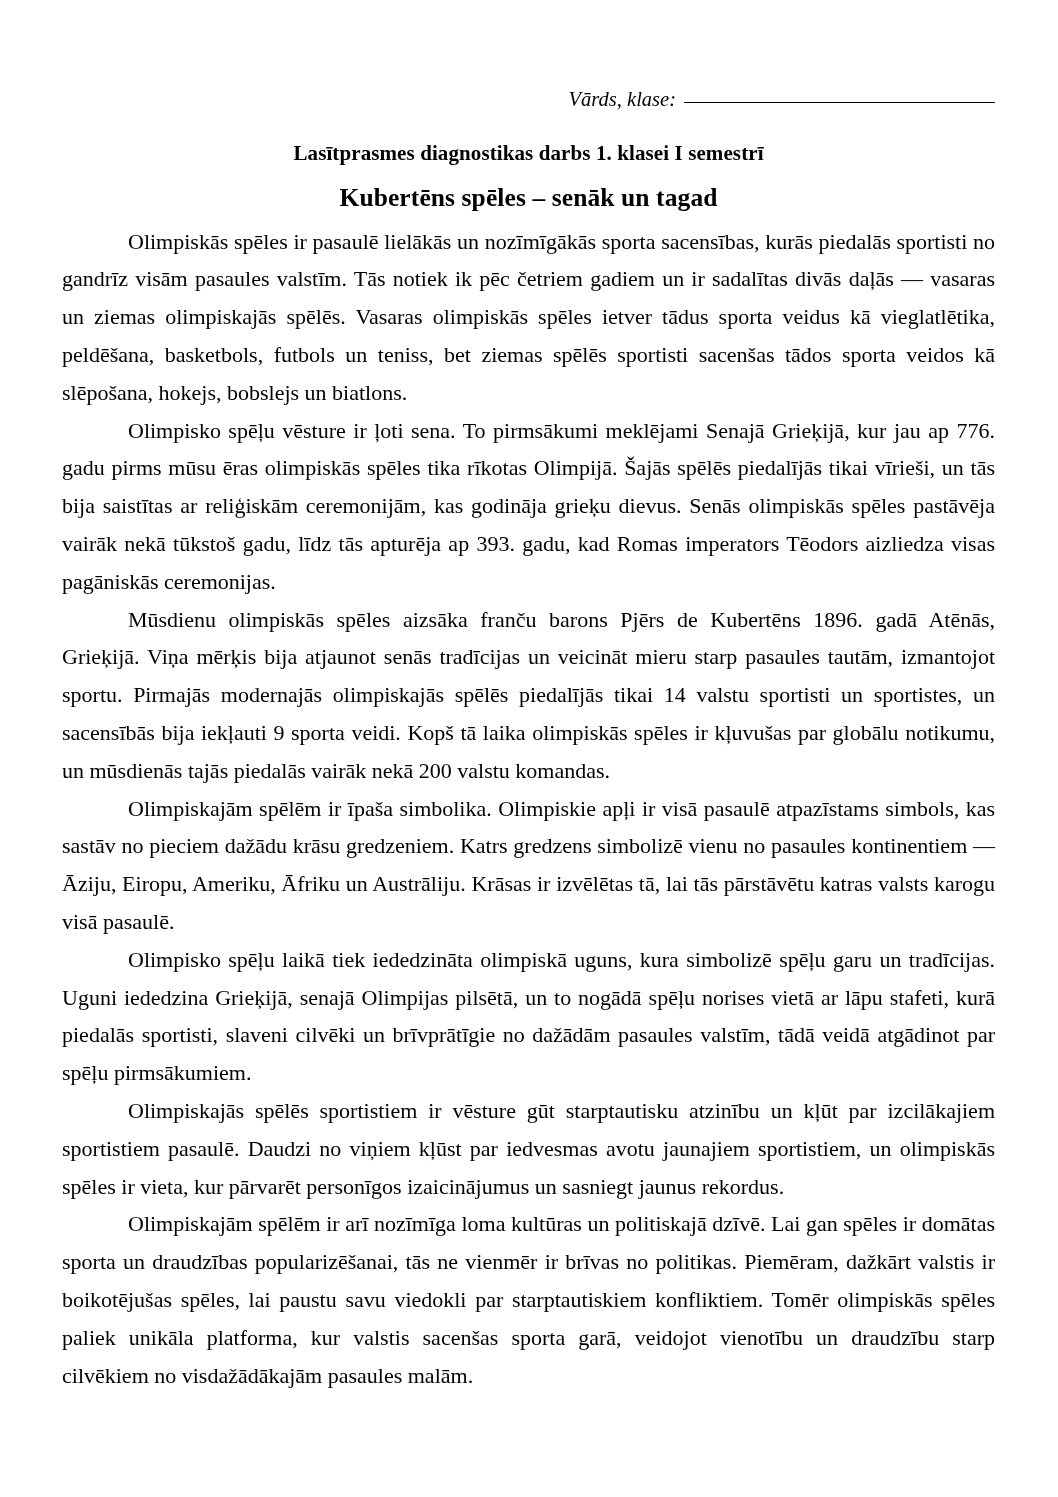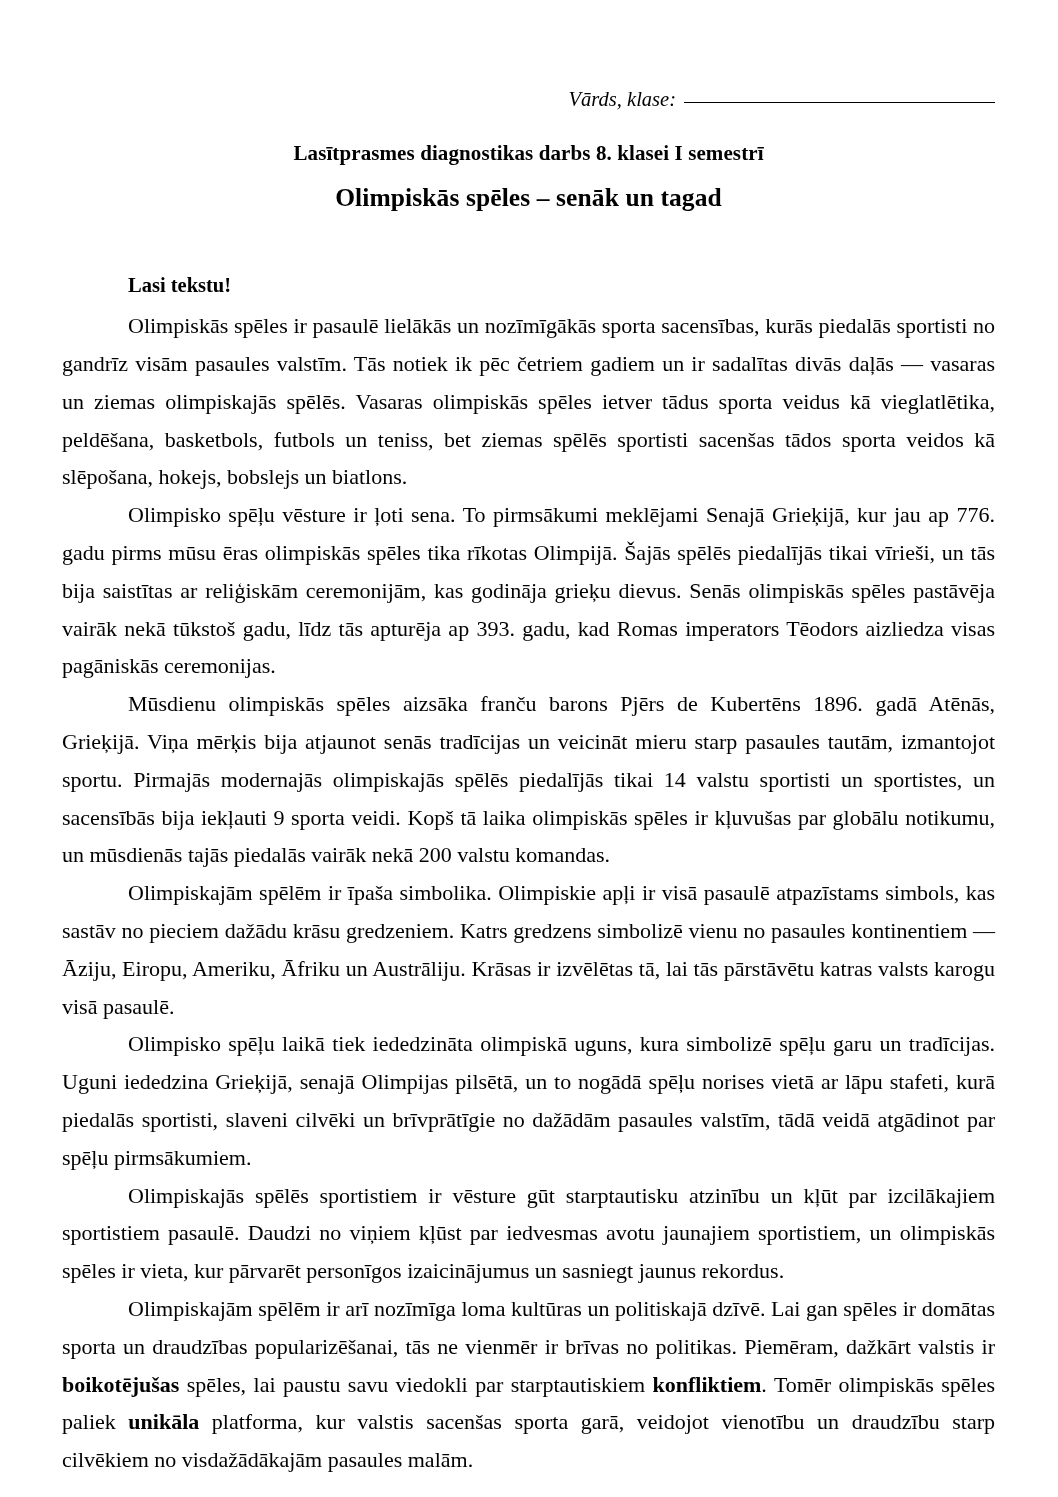--- a/index.html
+++ b/index.html
@@ -89,39 +89,38 @@
   .para {
     font-size: 22px;
     line-height: 37.8px;
     text-align: justify;
     text-justify: inter-word;
     text-indent: 66px;
     margin: 0;
     hyphens: none;
   }
   .para b {
-    font-weight: bold;
+    font-weight: normal;
   }
 </style>
 </head>
 <body>
 
 <div class="page">
   <div class="content">
 
     <div class="namefield-row">
       <span class="namefield-label">Vārds, klase:</span>
       <span class="namefield-rule"></span>
     </div>
 
-    <div class="doc-subtitle">Lasītprasmes diagnostikas darbs 8. klasei I semestrī</div>
+    <div class="doc-subtitle">Lasītprasmes diagnostikas darbs 1. klasei I semestrī</div>
 
-    <div class="doc-title">Olimpiskās spēles – senāk un tagad</div>
+    <div class="doc-title">Kubertēns spēles – senāk un tagad</div>
 
-    <div class="instruction">Lasi tekstu!</div>
 
     <div class="body-text">
       <p class="para">Olimpiskās spēles ir pasaulē lielākās un nozīmīgākās sporta sacensības, kurās piedalās sportisti no gandrīz visām pasaules valstīm. Tās notiek ik pēc četriem gadiem un ir sadalītas divās daļās — vasaras un ziemas olimpiskajās spēlēs. Vasaras olimpiskās spēles ietver tādus sporta veidus kā vieglatlētika, peldēšana, basketbols, futbols un teniss, bet ziemas spēlēs sportisti sacenšas tādos sporta veidos kā slēpošana, hokejs, bobslejs un biatlons.</p>
       <p class="para">Olimpisko spēļu vēsture ir ļoti sena. To pirmsākumi meklējami Senajā Grieķijā, kur jau ap 776. gadu pirms mūsu ēras olimpiskās spēles tika rīkotas Olimpijā. Šajās spēlēs piedalījās tikai vīrieši, un tās bija saistītas ar reliģiskām ceremonijām, kas godināja grieķu dievus. Senās olimpiskās spēles pastāvēja vairāk nekā tūkstoš gadu, līdz tās apturēja ap 393. gadu, kad Romas imperators Tēodors aizliedza visas pagāniskās ceremonijas.</p>
       <p class="para">Mūsdienu olimpiskās spēles aizsāka franču barons Pjērs de Kubertēns 1896. gadā Atēnās, Grieķijā. Viņa mērķis bija atjaunot senās tradīcijas un veicināt mieru starp pasaules tautām, izmantojot sportu. Pirmajās modernajās olimpiskajās spēlēs piedalījās tikai 14 valstu sportisti un sportistes, un sacensībās bija iekļauti 9 sporta veidi. Kopš tā laika olimpiskās spēles ir kļuvušas par globālu notikumu, un mūsdienās tajās piedalās vairāk nekā 200 valstu komandas.</p>
       <p class="para">Olimpiskajām spēlēm ir īpaša simbolika. Olimpiskie apļi ir visā pasaulē atpazīstams simbols, kas sastāv no pieciem dažādu krāsu gredzeniem. Katrs gredzens simbolizē vienu no pasaules kontinentiem — Āziju, Eiropu, Ameriku, Āfriku un Austrāliju. Krāsas ir izvēlētas tā, lai tās pārstāvētu katras valsts karogu visā pasaulē.</p>
       <p class="para">Olimpisko spēļu laikā tiek iededzināta olimpiskā uguns, kura simbolizē spēļu garu un tradīcijas. Uguni iededzina Grieķijā, senajā Olimpijas pilsētā, un to nogādā spēļu norises vietā ar lāpu stafeti, kurā piedalās sportisti, slaveni cilvēki un brīvprātīgie no dažādām pasaules valstīm, tādā veidā atgādinot par spēļu pirmsākumiem.</p>
       <p class="para">Olimpiskajās spēlēs sportistiem ir vēsture gūt starptautisku atzinību un kļūt par izcilākajiem sportistiem pasaulē. Daudzi no viņiem kļūst par iedvesmas avotu jaunajiem sportistiem, un olimpiskās spēles ir vieta, kur pārvarēt personīgos izaicinājumus un sasniegt jaunus rekordus.</p>
       <p class="para"><span>Olimpiskajām spēlēm ir arī nozīmīga loma kultūras un politiskajā dzīvē. Lai gan spēles ir domātas sporta un draudzības popularizēšanai, tās ne vienmēr ir brīvas no politikas. Piemēram, dažkārt valstis ir </span><b>boikotējušas</b><span> spēles, lai paustu savu viedokli par starptautiskiem </span><b>konfliktiem</b><span>. Tomēr olimpiskās spēles paliek </span><b>unikāla</b><span> platforma, kur valstis sacenšas sporta garā, veidojot vienotību un draudzību starp cilvēkiem no visdažādākajām pasaules malām.</span></p>
     </div>

